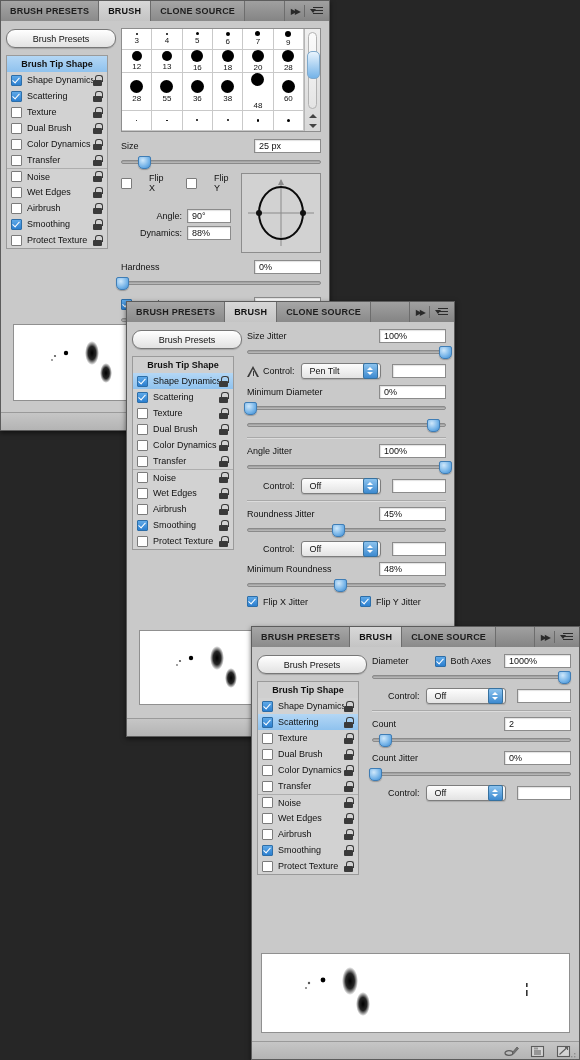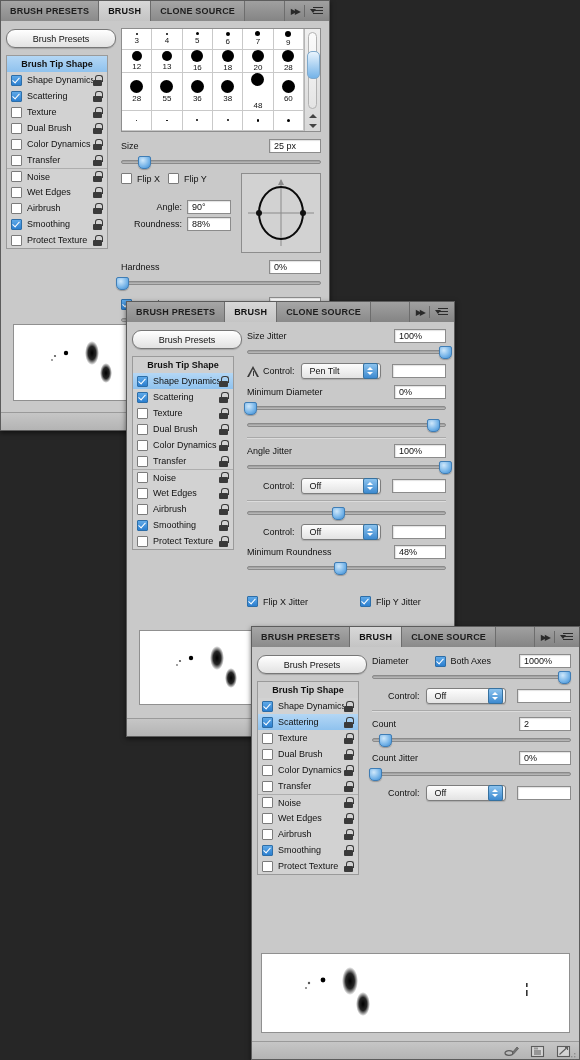--- a/index.html
+++ b/index.html
@@ -69,21 +69,21 @@
             position:relative;overflow:hidden;}
 
   
   .rightcol{flex:1;padding:7px 8px 0 8px;box-sizing:border-box;position:relative;}
   .row{display:flex;align-items:center;margin-bottom:3px;}
   .lbl{font-size:9px;color:#111;}
   .grow{flex:1;}
   .num{height:14px;border:1px solid #8b8b8b;background:#fff;font-size:9px;
        color:#111;display:flex;align-items:center;padding:0 4px;box-sizing:border-box;
        box-shadow:inset 1px 1px 1px rgba(0,0,0,.12);}
-  .num.w44{width:44px;} .num.w52{width:52px;}
+  .num.w44{width:44px;} .num.w52{width:67px;}
   .num.blank{width:54px;}
 
   .slider{position:relative;height:12px;margin:1px 0 5px 0;}
   .track{position:absolute;left:0;right:0;top:4px;height:4px;border-radius:2px;
          background:linear-gradient(#9b9b9b,#bdbdbd);border:1px solid #8a8a8a;
          box-sizing:border-box;}
   .knob{position:absolute;top:0px;width:11px;height:11px;margin-left:-5px;
         background:radial-gradient(circle at 35% 30%,#cfe8fb,#74b3e8 60%,#3f8bd0);
         border:1px solid #3f7db5;border-radius:2px 2px 5px 5px;
         box-shadow:0 1px 1px rgba(0,0,0,.25);}
@@ -105,21 +105,21 @@
 
   .warn{width:12px;height:11px;position:relative;margin-right:4px;flex:none;}
   .warn:before{content:"";position:absolute;left:0;top:0;width:0;height:0;
       border-left:6px solid transparent;border-right:6px solid transparent;
       border-bottom:11px solid #3a3a3a;}
   .warn:after{content:"";position:absolute;left:1.5px;top:3px;width:0;height:0;
       border-left:4.5px solid transparent;border-right:4.5px solid transparent;
       border-bottom:8px solid #cfcfcf;}
   .warn u{position:absolute;left:5.5px;top:5px;width:1px;height:5px;background:#3a3a3a;z-index:2;}
 
-  .cbrow{display:flex;align-items:center;font-size:9px;color:#111;}
+  .cbrow{display:flex;align-items:center;font-size:9px;color:#111;gap:12px;}
 
   
   .tipwrap{display:flex;border:1px solid #8d8d8d;background:#fff;height:102px;}
   .tipgrid{flex:1;display:grid;grid-template-columns:repeat(6,1fr);
            grid-template-rows:repeat(4,1fr);}
   .tipcell{border-right:1px solid #c9c9c9;border-bottom:1px solid #c9c9c9;
            display:flex;flex-direction:column;align-items:center;justify-content:center;
            font-size:8px;color:#111;position:relative;}
   .dot{background:#000;border-radius:50%;}
   .tipsb{width:15px;background:linear-gradient(#efefef,#d8d8d8);
@@ -356,21 +356,21 @@
             <span class="cb"></span>
             <span>Flip X</span>
             <span class="cb" style="margin-left:8px;"></span>
             <span>Flip Y</span>
           </div>
           <div class="row" style="justify-content:flex-end;">
             <span class="lbl" style="margin-right:5px;">Angle:</span>
             <span class="num w44">90°</span>
           </div>
           <div class="row" style="justify-content:flex-end;">
-            <span class="lbl" style="margin-right:5px;">Roundness:</span>
+            <span class="lbl" style="margin-right:5px;">Dynamics:</span>
             <span class="num w44">88%</span>
           </div>
         </div>
         <div class="anglebox">
           <svg width="78" height="78" viewBox="0 0 78 78">
             <line x1="39" y1="6" x2="39" y2="72" stroke="#8a8a8a" stroke-width="1"></line>
             <line x1="6" y1="39" x2="72" y2="39" stroke="#8a8a8a" stroke-width="1"></line>
             <polygon points="39,5 36,11 42,11" fill="#8a8a8a"></polygon>
             <ellipse cx="39" cy="39" rx="22" ry="26" fill="none" stroke="#0a0a0a" stroke-width="2"></ellipse>
             <circle cx="17" cy="39" r="3" fill="#111"></circle>
@@ -571,20 +571,25 @@
               <b class="up"></b>
               <b class="dn"></b>
             </span>
         </span>
         <span class="grow"></span>
         <span class="num blank"></span>
       </div>
 
       <div class="hr"></div>
 
+      <div class="row">
+        <span class="lbl">Roundness Jitter</span>
+        <span class="grow"></span>
+        <span class="num w52">45%</span>
+      </div>
       <div class="slider">
         <div class="track"></div>
         <div class="knob" id="k-rj" style="left: 45%;"></div>
       </div>
 
       <div class="row" style="margin-top:4px;padding-left:16px;">
         <span class="lbl" style="margin-right:6px;">Control:</span>
         <span class="select" style="width:80px;">
           <span class="v">Off</span>
           <span class="stepper">
@@ -599,21 +604,21 @@
       <div class="row" style="margin-top:5px;">
         <span class="lbl">Minimum Roundness</span>
         <span class="grow"></span>
         <span class="num w52">48%</span>
       </div>
       <div class="slider">
         <div class="track"></div>
         <div class="knob" id="k-mr" style="left: 46%;"></div>
       </div>
 
-      <div class="row" style="margin-top:22px;">
+      <div class="row" style="margin-top:5px;">
         <span class="cb on"></span>
         <span class="lbl">Flip X Jitter</span>
         <span style="width:52px;"></span>
         <span class="cb on"></span>
         <span class="lbl">Flip Y Jitter</span>
       </div>
     </div>
   </div>
 
   <div class="prev-box" style="position:absolute;left:8px;bottom:26px;width:112px;height:73px;">

